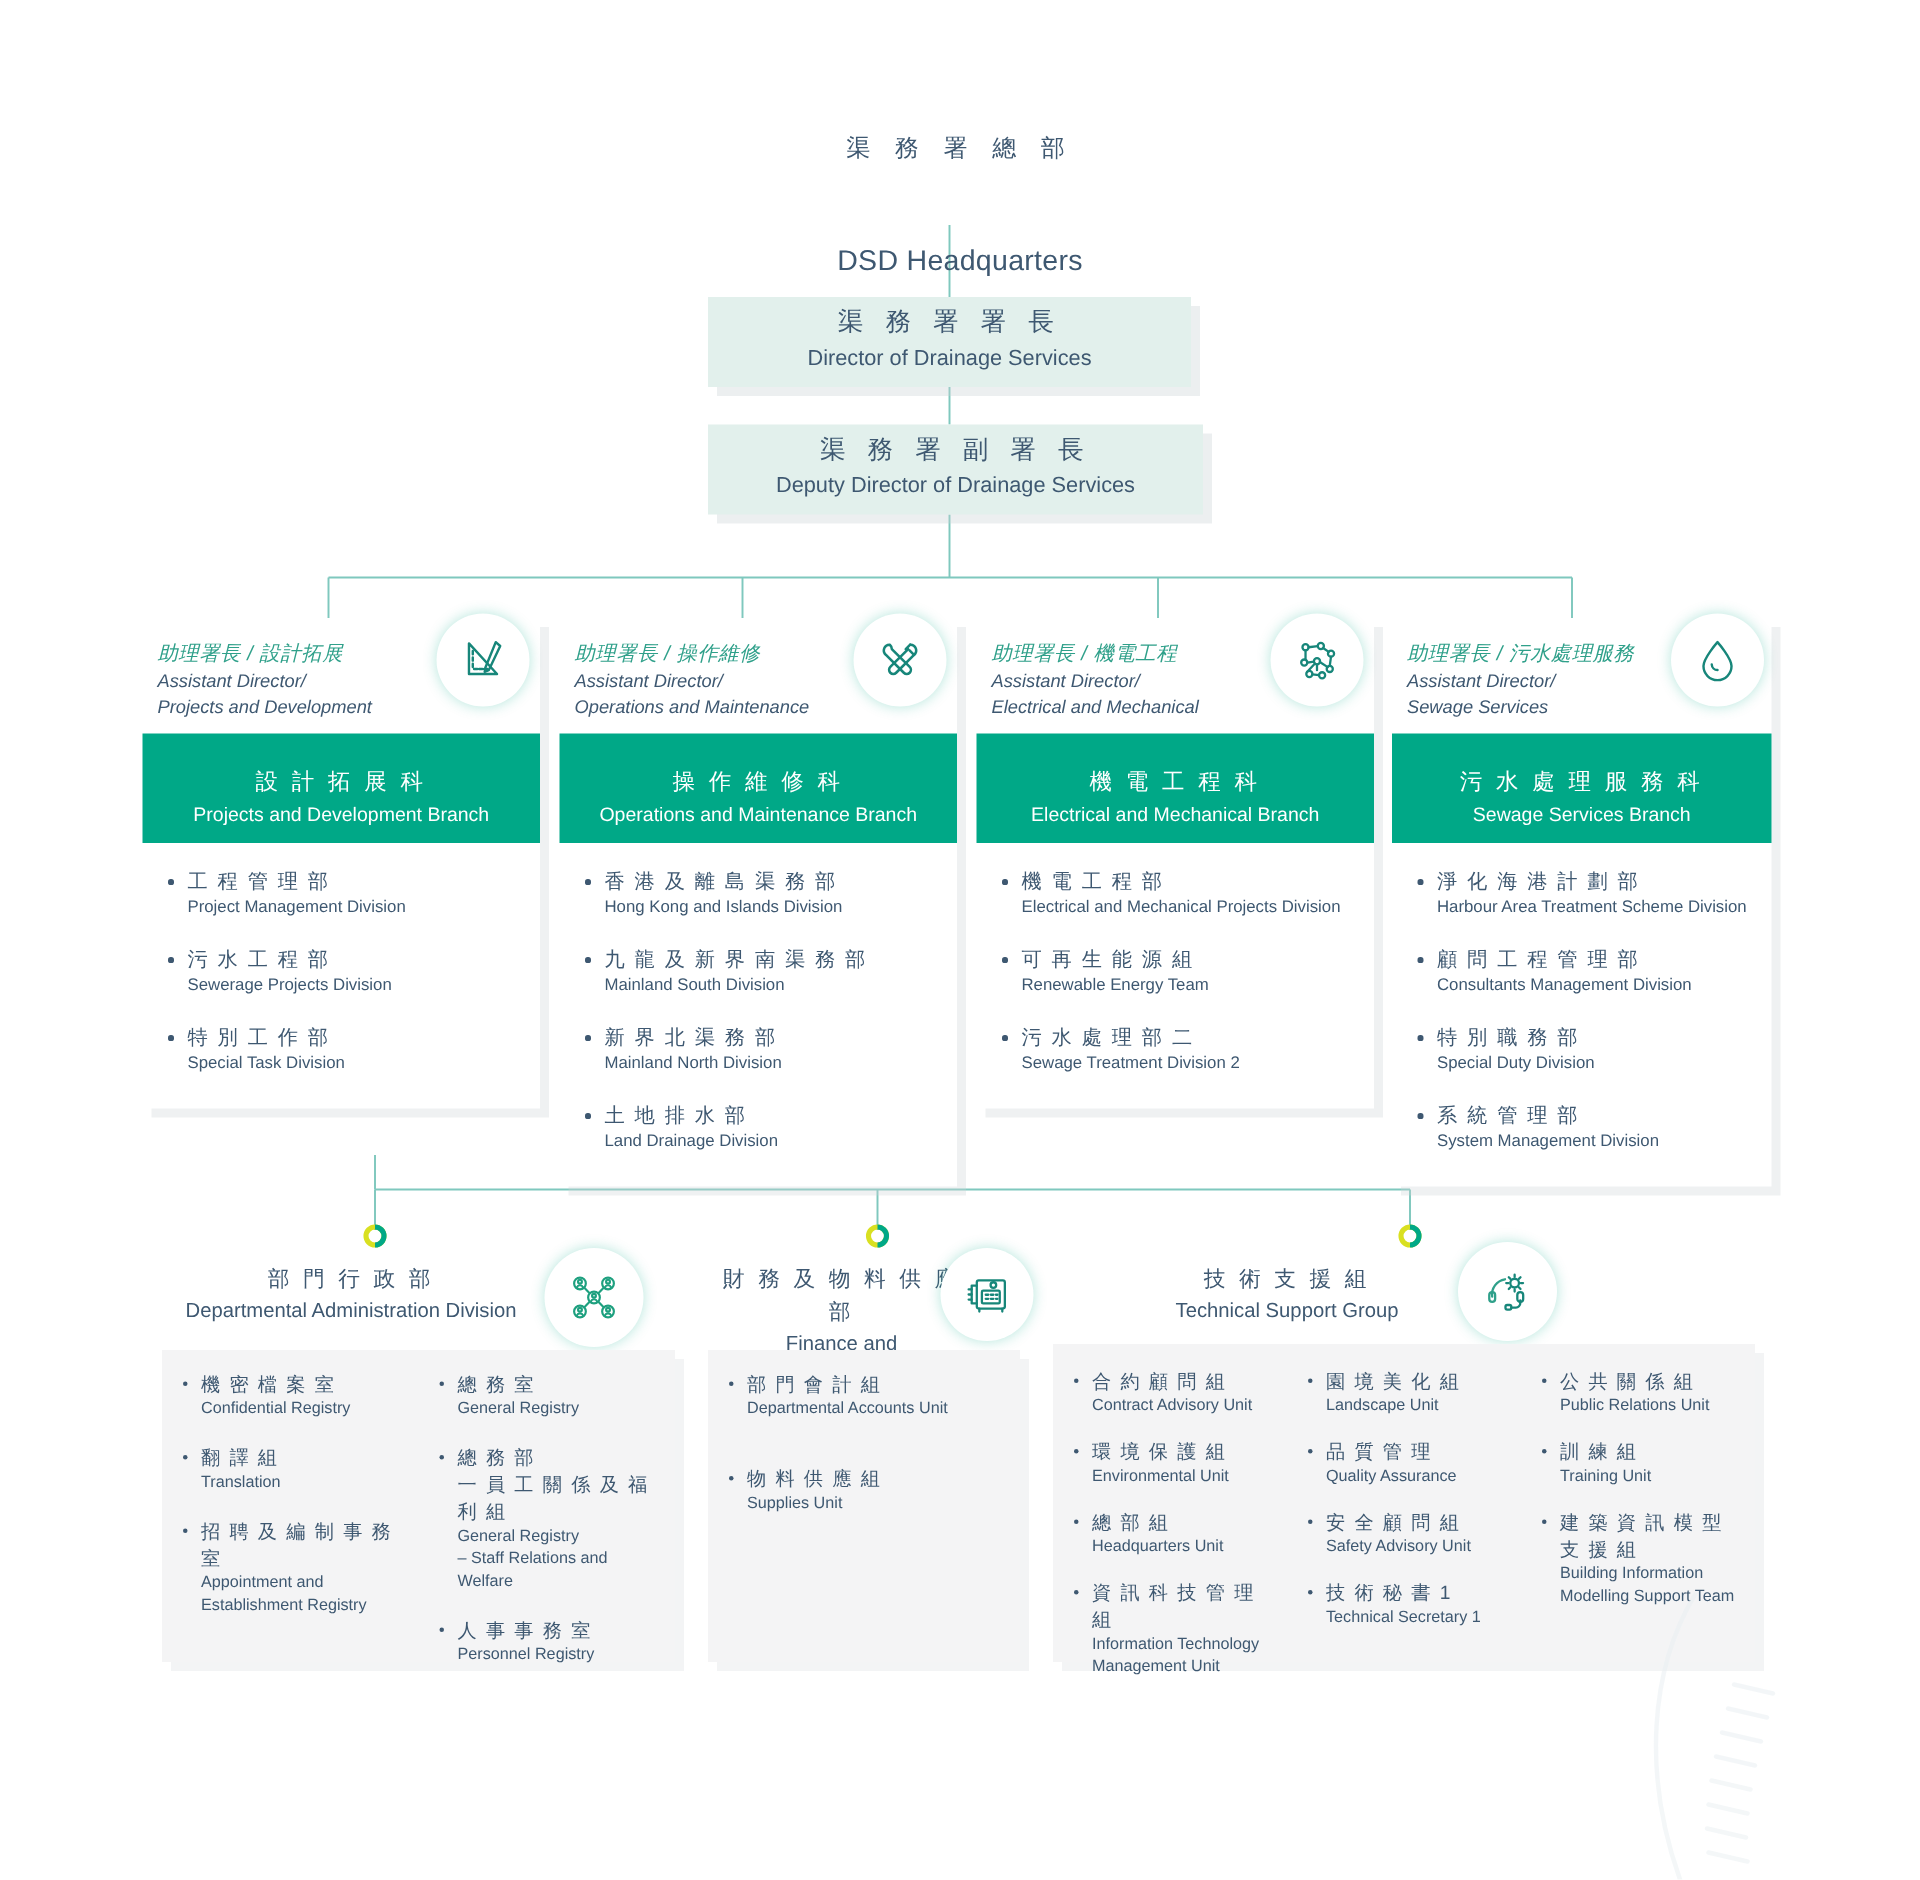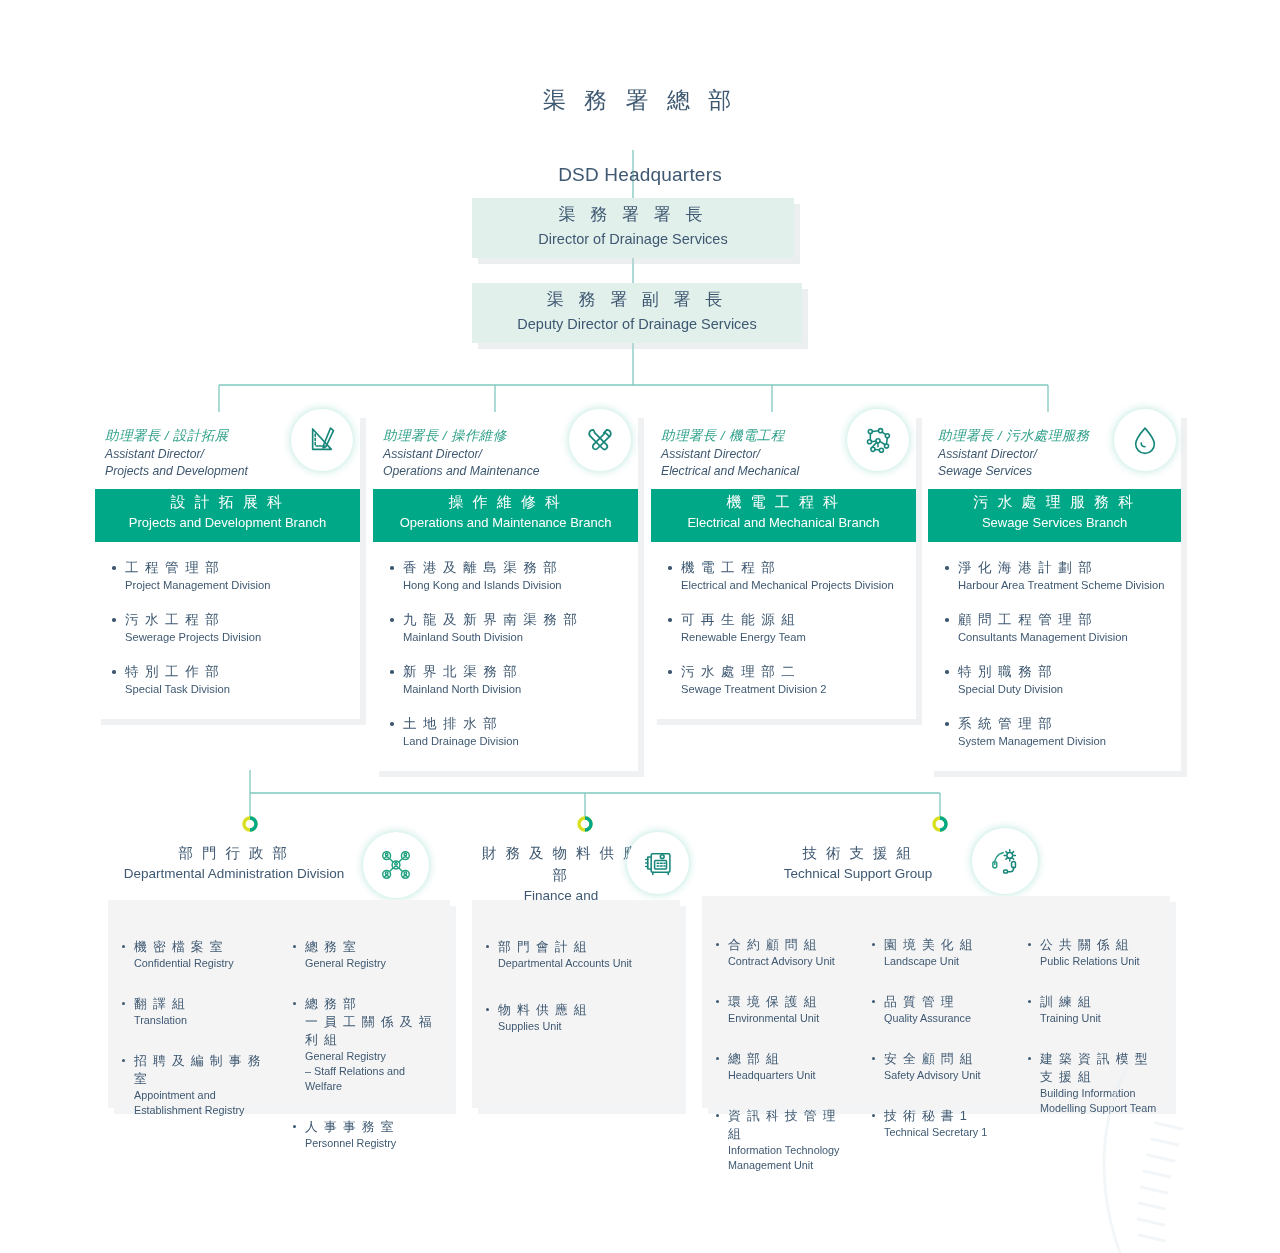--- a/index.html
+++ b/index.html
@@ -27,21 +27,21 @@
 
   
   .page-title {
     position: absolute;
     top: 85px;
     left: 0;
     width: 1280px;
     text-align: center;
   }
   .page-title .zh {
-    font-size: 23px;
+    font-size: 16px;
     letter-spacing: 6px;
     color: #3E5871;
     line-height: 30px;
     font-weight: 400;
   }
   .page-title .en {
     font-size: 19px;
     color: #3E5871;
     line-height: 26px;
     letter-spacing: .2px;
@@ -106,21 +106,21 @@
   .branch-head .en {
     font-size: 12.2px;
     color: #3E5871;
     line-height: 16.5px;
   }
 
   .branch-band {
     background: #00A887;
     color: #ffffff;
     text-align: center;
-    padding: 2px 6px 10px 6px;
+    padding: 22px 6px 10px 6px;
   }
   .branch-band .zh {
     font-size: 15px;
     letter-spacing: 2.5px;
     line-height: 22px;
   }
   .branch-band .en {
     font-size: 13px;
     line-height: 19px;
   }
@@ -211,21 +211,20 @@
 
   .unit-col {
     list-style: none;
     padding: 14px 6px 10px 14px;
     flex: 1;
   }
   .unit-col li {
     position: relative;
     padding-left: 12px;
     margin-bottom: 16px;
-    margin-top: 24px;
   }
   .unit-col li::before {
     content: "";
     position: absolute;
     left: 0; top: 7px;
     width: 3.2px; height: 3.2px;
     border-radius: 50%;
     background: #3E5871;
   }
   .unit-col .zh {

